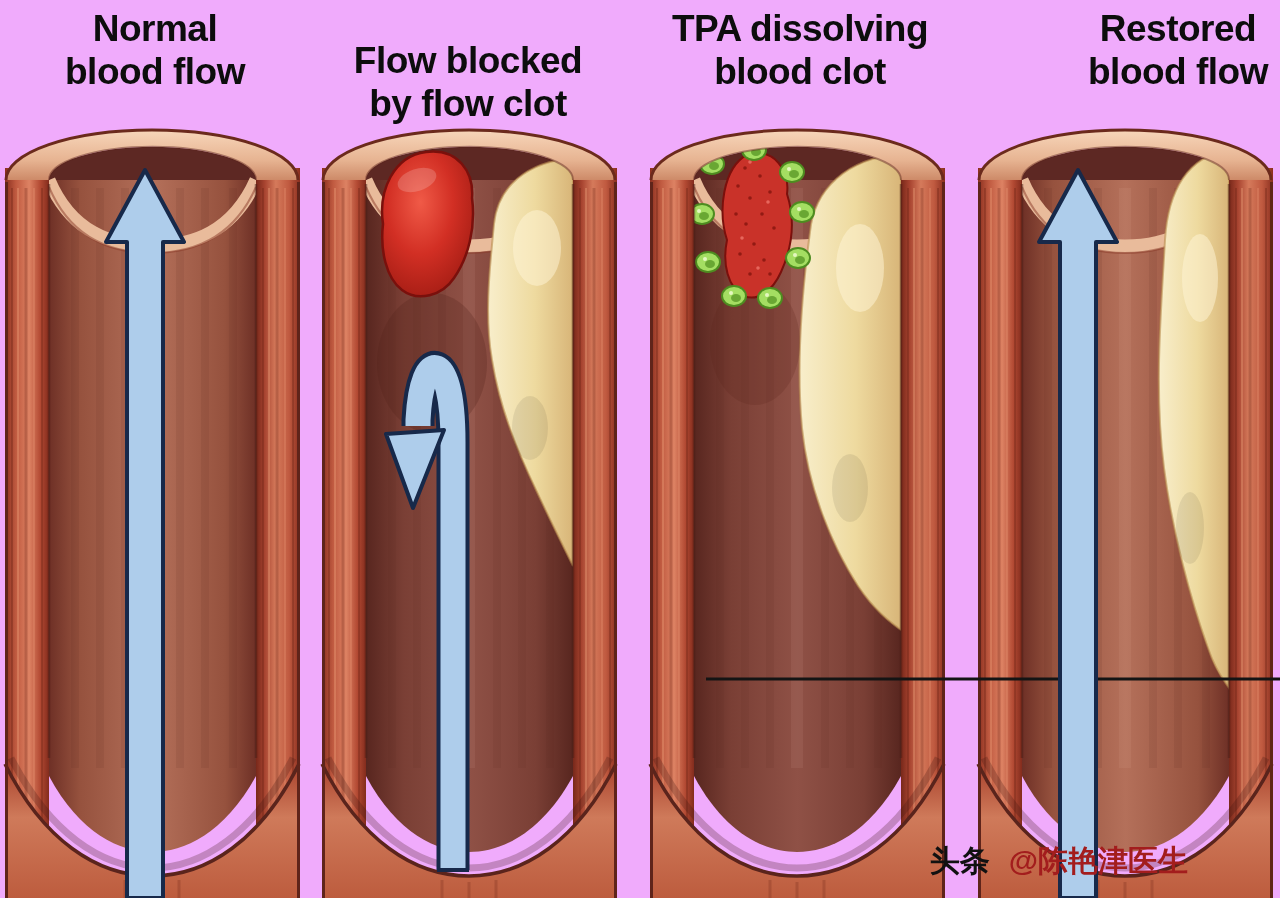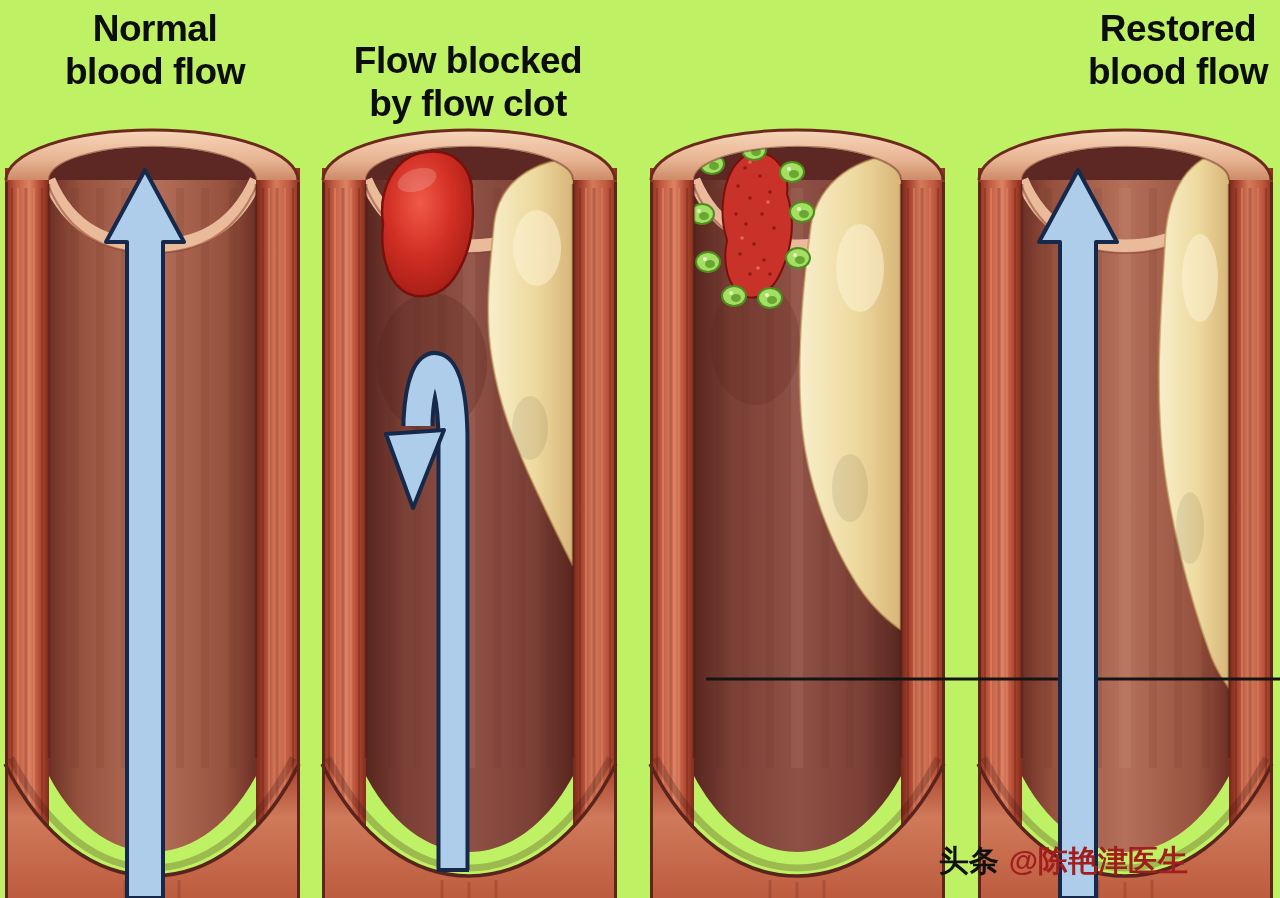--- a/index.html
+++ b/index.html
@@ -1,47 +1,51 @@
 <!DOCTYPE html>
 <html><head>
 <meta charset="utf-8">
 <style>
   html,body{margin:0;padding:0;background:#ffffff;}
   .stage{
-    position:relative;width:1280px;height:898px;background:#bef264;overflow:hidden;
+    position:relative;width:1280px;height:898px;background:#f0abfc;overflow:hidden;
     font-family:"Liberation Sans", sans-serif;
   }
   .panel-title{
     position:absolute;top:8px;width:310px;text-align:center;
     font-weight:bold;font-size:37px;line-height:1.15;color:#0d0d0d;letter-spacing:-0.5px;
   }
   .panel-title span{display:block;}
   #title-1{left:0px;}
   #title-2{left:313px;margin-top:32px;}
   #title-3{left:645px;}
   #title-4{left:1023px;}
   .artwork{position:absolute;left:0;top:0;}
   .watermark{
     position:absolute;right:92px;bottom:16px;font-size:30px;font-weight:bold;white-space:nowrap;
   }
   .wm-platform{color:#111111;}
-  .wm-handle{color:#a31d1d;margin-left:10px;}
+  .wm-handle{color:#a31d1d;margin-left:19px;}
 </style>
 </head>
 <body>
 
 <div class="stage">
 
   <div class="panel-title" id="title-1">
     <span>Normal</span>
     <span>blood flow</span>
   </div>
   <div class="panel-title" id="title-2">
     <span>Flow blocked</span>
     <span>by flow clot</span>
+  </div>
+  <div class="panel-title" id="title-3">
+    <span>TPA dissolving</span>
+    <span>blood clot</span>
   </div>
   <div class="panel-title" id="title-4">
     <span>Restored</span>
     <span>blood flow</span>
   </div>
 
   <svg class="artwork" width="1280" height="898" viewBox="0 0 1280 898">
     <defs>
       <linearGradient id="wallL" x1="0" y1="0" x2="1" y2="0">
         <stop offset="0" stop-color="#8a2f1f"></stop>

